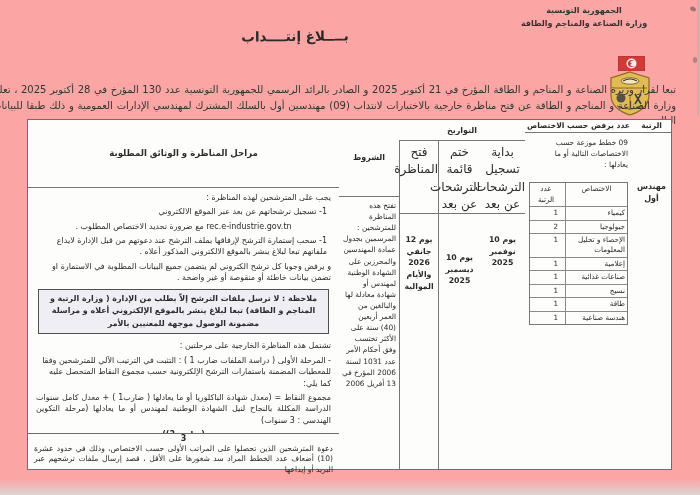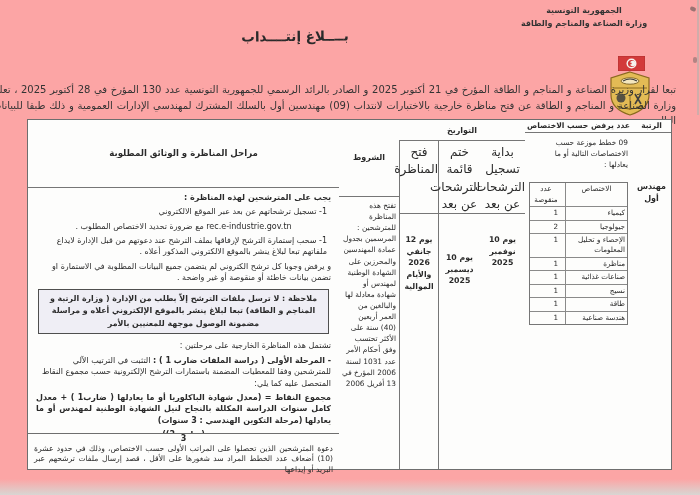--- a/index.html
+++ b/index.html
@@ -61,26 +61,26 @@
   .sc3{width:39px;}
 
   .col-cond{width:60px;}
   .col-cond .hdr{height:77px;font-size:8px;text-align:center;}
   .cond-body{padding:3px 3px;font-size:7.4px;line-height:1.5;text-align:right;}
 
   .col-stages{flex:1;}
   .col-stages .hdr{height:68px;font-size:8.6px;}
   .stages-body{flex:1;padding:4px 8px 0 8px;font-size:8px;line-height:1.42;text-align:right;overflow:hidden;}
   .stages-body p{margin:0 0 3px 0;}
-  .b{font-weight:bold;}
+  .b{font-weight:normal;}
   .num{padding-right:4px;}
   .url-line{text-align:center;}
   .note-box{border:1px solid #4f4f4f;background:#efeef5;margin:5px 2px 6px 2px;
        padding:3px 6px;font-weight:bold;text-align:center;font-size:7.9px;line-height:1.6;}
-  .formula{font-weight:bold;text-align:justify;margin-top:4px;}
+  .formula{font-weight:normal;text-align:justify;margin-top:4px;}
   .formula-tail{font-weight:bold;text-align:center;}
   .stages-footer{height:36px;border-top:1px solid #6e6e6e;box-sizing:border-box;
        padding:0 6px;}
   .pageno{text-align:center;font-size:8px;font-weight:bold;line-height:1.2;}
   .footer-text{font-size:7.6px;line-height:1.4;text-align:justify;margin:0;}
 
   
   .bottom-shade{position:absolute;bottom:0;left:0;right:0;height:16px;
        background:linear-gradient(to bottom, rgba(216,214,211,0), #d8d6d3);}
   .edge-right{position:absolute;right:1px;top:0;height:115px;width:2px;background:#b3b1ae;opacity:.6;}
@@ -132,36 +132,36 @@
       <div class="hdr">الرتبة</div>
       <div class="rank-val">مهندس أول</div>
     </div>
 
     <div class="col col-posts bL">
       <div class="hdr">عدد يرفض حسب الاختصاص</div>
       <div class="posts-body">09 خطط موزعة حسب الاختصاصات التالية أو ما يعادلها :</div>
       <div class="spec-table">
         <div class="srow">
           <div class="scell spec shead">الاختصاص</div>
-          <div class="scell cnt shead">عدد منقوصة</div>
+          <div class="scell cnt shead">عدد الرتبة</div>
         </div>
         <div class="srow">
           <div class="scell spec">كيمياء</div>
           <div class="scell cnt">1</div>
         </div>
         <div class="srow">
           <div class="scell spec">جيولوجيا</div>
           <div class="scell cnt">2</div>
         </div>
         <div class="srow">
           <div class="scell spec">الإحصاء و تحليل المعلومات</div>
           <div class="scell cnt">1</div>
         </div>
         <div class="srow">
-          <div class="scell spec">مناظرة</div>
+          <div class="scell spec">إعلامية</div>
           <div class="scell cnt">1</div>
         </div>
         <div class="srow">
           <div class="scell spec">صناعات غذائية</div>
           <div class="scell cnt">1</div>
         </div>
         <div class="srow">
           <div class="scell spec">نسيج</div>
           <div class="scell cnt">1</div>
         </div>

